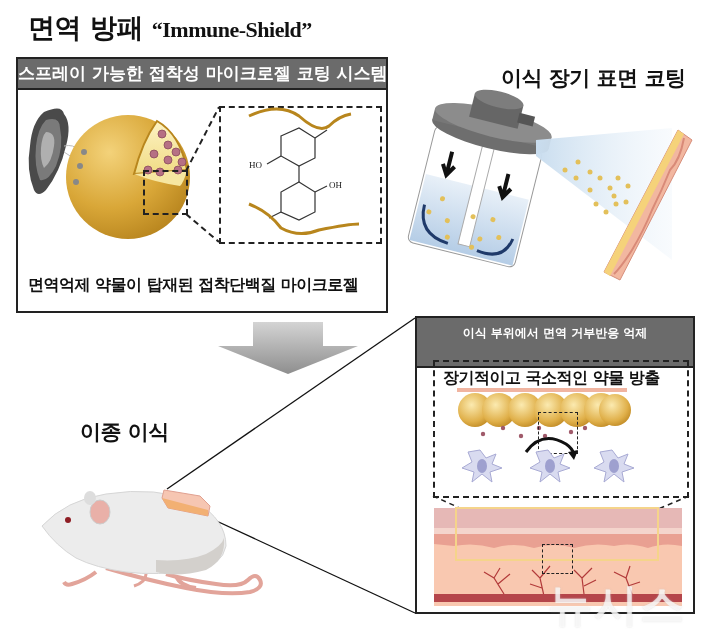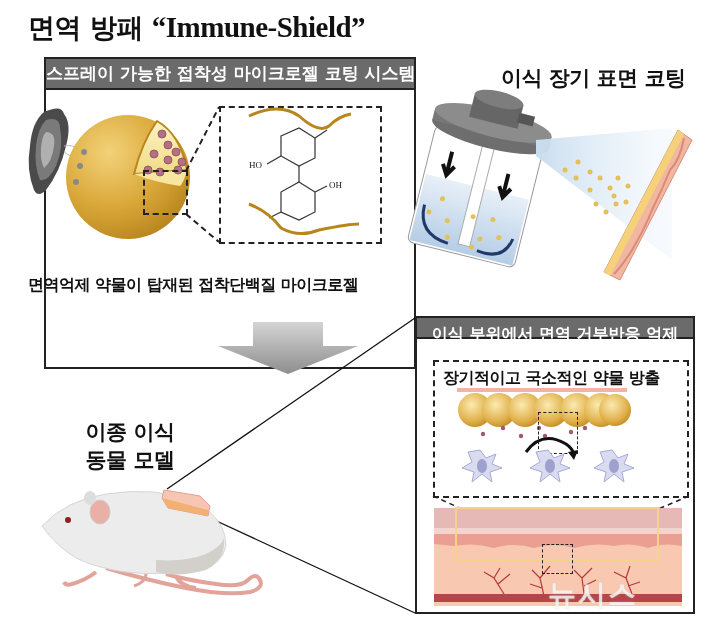--- a/index.html
+++ b/index.html
@@ -1,38 +1,38 @@
 <!DOCTYPE html>
 <html><head>
 <meta charset="utf-8">
 <style>
   html,body{margin:0;padding:0;background:#fff;}
   body{width:720px;height:641px;position:relative;overflow:hidden;font-family:"DejaVu Sans","Liberation Sans",sans-serif;}
   .abs{position:absolute;}
   .title{left:28px;top:10px;font-size:27px;font-weight:bold;color:#111;white-space:nowrap;letter-spacing:-0.5px;}
-  .title .en{font-family:"Liberation Serif","DejaVu Serif",serif;font-size:29px;}
+  .title .en{font-family:"Liberation Serif","DejaVu Serif",serif;font-size:22px;}
   .panel{border:2px solid #222;background:#fff;box-sizing:border-box;}
   .panel-head{background:#6b6b6b;color:#fff;font-weight:bold;text-align:center;box-sizing:border-box;border-bottom:2px solid #222;white-space:nowrap;}
   .lbl{font-weight:bold;color:#111;white-space:nowrap;letter-spacing:-0.5px;}
   .dash{border:2px dashed #222;box-sizing:border-box;}
   svg{position:absolute;overflow:visible;}
 </style>
 </head>
 <body>
 
 
 
 
 <div class="abs title">
   <span>면역 방패</span>
   <span class="en">“Immune-Shield”</span>
 </div>
 
 
-<div class="abs panel" style="left:16px;top:57px;width:372px;height:312px;margin-left:28px;">
+<div class="abs panel" style="left:16px;top:57px;width:372px;height:256px;">
   <div class="panel-head" style="height:31px;line-height:29px;font-size:17px;">스프레이 가능한 접착성 마이크로젤 코팅 시스템</div>
 </div>
 
 
 <svg style="left:24px;top:106px;" width="60" height="92">
   <path d="M20 6 Q38 -2 40 8 Q48 18 42 40 Q36 66 22 84 Q14 92 10 84 Q2 64 6 40 Q8 16 20 6Z" fill="#4a4a4a"></path>
   <path d="M22 14 Q36 10 36 22 Q40 40 32 60 Q24 76 16 74 Q10 60 12 40 Q14 22 22 14Z" fill="#7a7a7a"></path>
   <path d="M22 26 Q32 26 30 40 Q28 56 20 62 Q16 54 17 42 Q18 30 22 26Z" fill="#b0b0b0"></path>
   <path d="M40 40 Q50 38 54 44 Q56 50 60 48" stroke="#bbb" fill="none" stroke-width="1"></path>
   <path d="M40 46 Q48 50 52 56 Q56 58 60 54" stroke="#bbb" fill="none" stroke-width="1"></path>
@@ -168,23 +168,22 @@
   <defs>
     <linearGradient id="ga" x1="0" y1="0" x2="0" y2="1">
       <stop offset="0" stop-color="#d4d4d4"></stop>
         <stop offset="1" stop-color="#8e8e8e"></stop>
     </linearGradient>
   </defs>
   <polygon points="35,0 105,0 105,24 140,24 70,52 0,24 35,24" fill="url(#ga)"></polygon>
 </svg>
 
 
-<div class="abs lbl" style="left:80px;top:418px;font-size:21px;line-height:28px;text-align:center;width:100px;">
+<div class="abs lbl" style="left:80px;top:418px;font-size:21px;line-height:28px;text-align:left;width:100px;">
   <div>이종 이식</div>
-  <div>동물 모델</div>
 </div>
 
 
 <svg style="left:0;top:0;" width="720" height="641">
   <line x1="167" y1="489" x2="415" y2="318" stroke="#111" stroke-width="1.3"></line>
   <line x1="210" y1="518" x2="415" y2="613" stroke="#111" stroke-width="1.3"></line>
 </svg>
 
 
 <svg style="left:36px;top:480px;" width="230" height="130">
@@ -198,21 +197,21 @@
   <path d="M140 96 Q144 106 160 108" stroke="#e2a49a" stroke-width="4" fill="none"></path>
   <path d="M110 94 Q110 102 98 106" stroke="#e2a49a" stroke-width="3" fill="none"></path>
 </svg>
 <svg style="left:160px;top:490px;" width="52" height="30">
   <polygon points="4,0 40,6 50,16 48,26 8,18 2,8" fill="#f6c6b2" stroke="#e0a090"></polygon>
   <polygon points="2,8 48,20 48,26 8,18" fill="#f2b073"></polygon>
 </svg>
 
 
 <div class="abs panel" style="left:415px;top:316px;width:280px;height:298px;">
-  <div class="panel-head" style="height:21px;line-height:31px;font-size:16px;">이식 부위에서 면역  거부반응 억제</div>
+  <div class="panel-head" style="height:50px;line-height:31px;font-size:12px;">이식 부위에서 면역  거부반응 억제</div>
 </div>
 
 
 <div class="abs dash" style="left:433px;top:360px;width:256px;height:138px;"></div>
 <div class="abs lbl" style="left:443px;top:368px;font-size:16px;">장기적이고 국소적인 약물 방출</div>
 
 <svg style="left:455px;top:388px;" width="180" height="50">
   <defs>
     <radialGradient id="gb" cx="0.4" cy="0.35" r="0.7">
       <stop offset="0" stop-color="#fbeab0"></stop>
@@ -278,16 +277,16 @@
     <path d="M70 86 L60 70 L50 64 M60 70 L66 60 M64 76 L76 66"></path>
     <path d="M110 88 L106 70 L98 62 M106 70 L116 58 M108 80 L96 76"></path>
     <path d="M150 86 L148 70 L140 62 M148 70 L158 60 M150 78 L162 72"></path>
     <path d="M198 86 L192 70 L180 64 M192 70 L196 58 M194 78 L206 74"></path>
   </g>
   <rect x="0" y="86" width="248" height="8" fill="#b5454a"></rect>
 </svg>
 <div class="abs dash" style="left:542px;top:544px;width:31px;height:30px;border-width:1.5px;"></div>
 
 
-<div class="abs" style="left:548px;top:576px;font-size:28px;font-weight:bold;color:rgba(255,255,255,0.7);letter-spacing:2px;text-shadow:0 0 2px rgba(200,200,200,0.6);white-space:nowrap;">뉴시스</div>
+<div class="abs" style="left:548px;top:576px;font-size:44px;font-weight:bold;color:rgba(255,255,255,0.7);letter-spacing:2px;text-shadow:0 0 2px rgba(200,200,200,0.6);white-space:nowrap;">뉴시스</div>
 
 
 
 
 </body></html>

